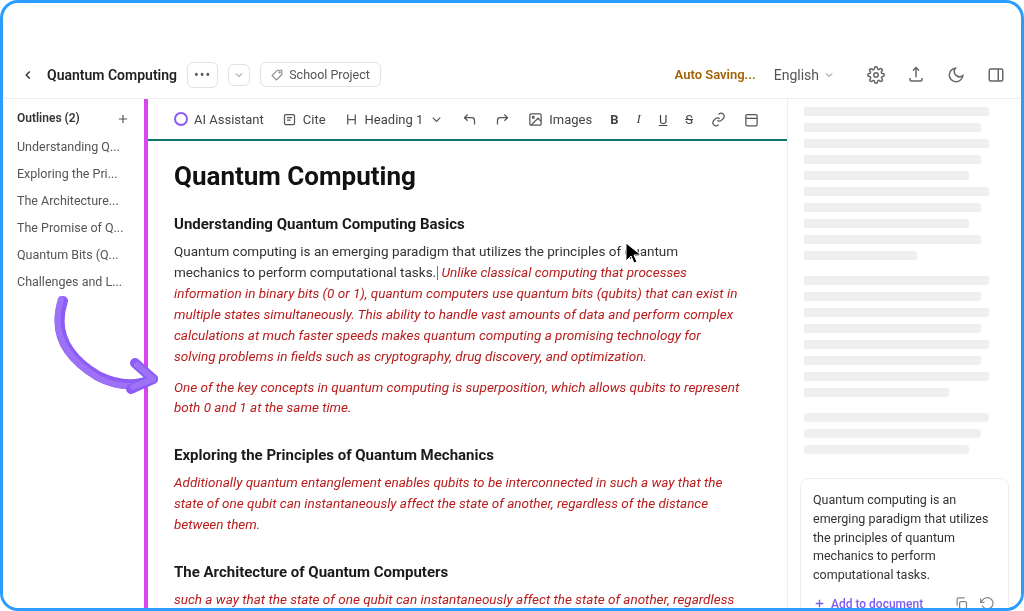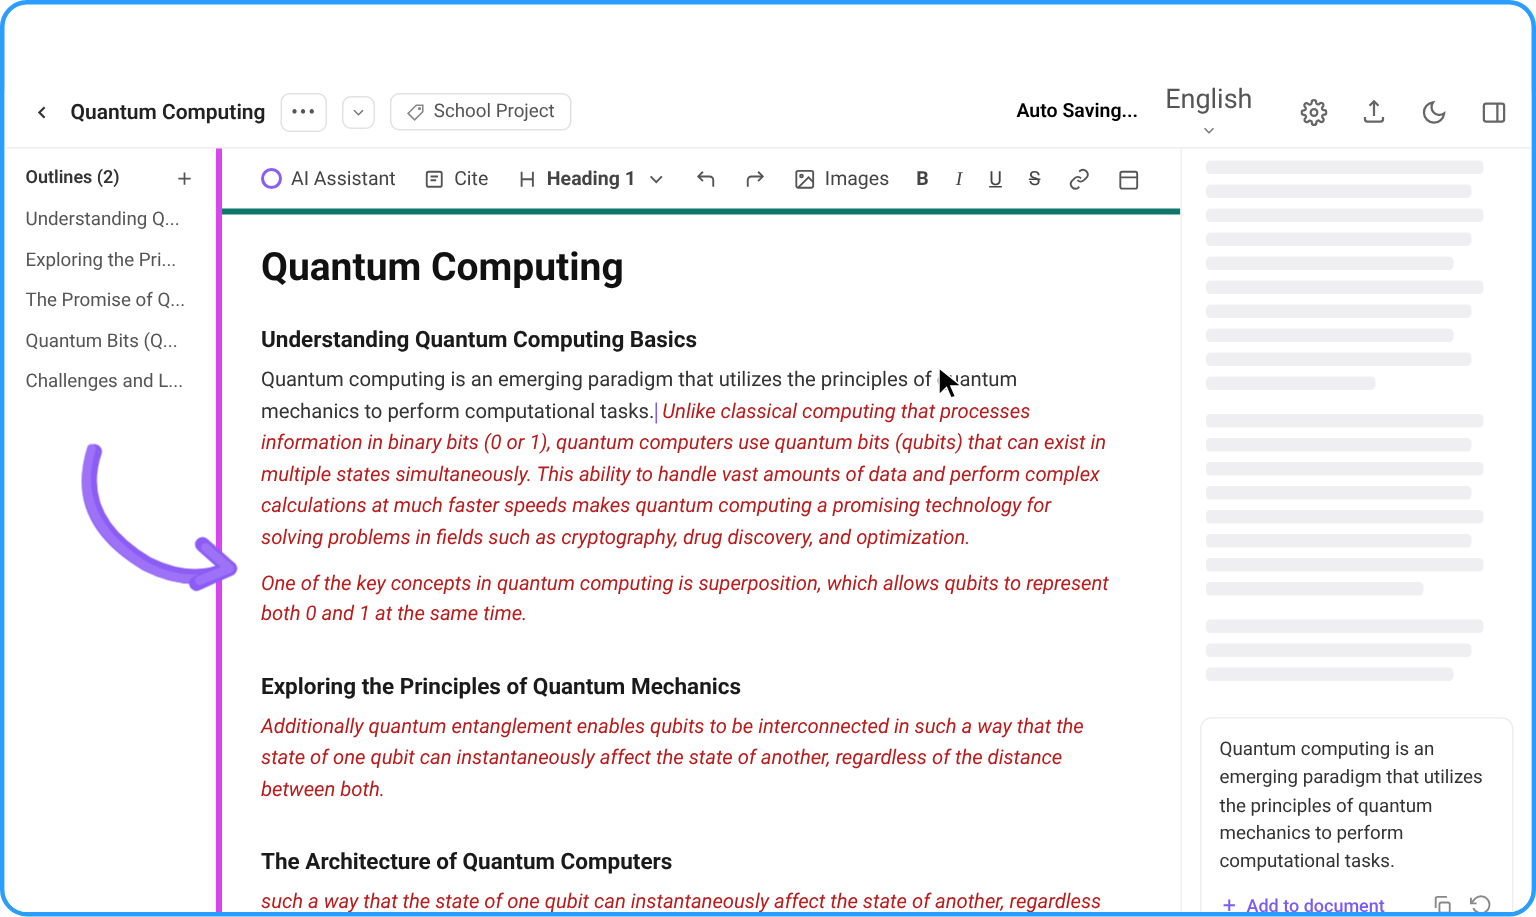--- a/index.html
+++ b/index.html
@@ -33,46 +33,46 @@
       border-bottom: 1px solid #eee;
     }
     .back-icon { width: 18px; height: 18px; display: flex; align-items: center; justify-content: center; color: #333; cursor: pointer; }
     .doc-title { font-size: 14px; font-weight: 600; color: #222; }
     .btn-group { display: flex; align-items: center; gap: 6px; border: 1px solid #e2e2e2; border-radius: 6px; padding: 4px 6px; cursor: pointer; }
     .ellipsis-dots { font-size: 14px; letter-spacing: 1px; color: #555; }
     .chev-down { width: 12px; height: 12px; color: #777; }
     .tag-chip { display: flex; align-items: center; gap: 5px; border: 1px solid #e2e2e2; border-radius: 6px; padding: 4px 10px; font-size: 12.5px; color: #555; cursor: pointer; }
     .tag-chip svg { width: 13px; height: 13px; color: #888; }
     .topbar-spacer { flex: 1; }
-    .auto-saving { font-size: 13px; font-weight: 600; color: #000000; margin-right: 8px; }
-    .lang-select { display: flex; align-items: center; gap: 4px; font-size: 18px; color: #555; cursor: pointer; margin-right: 10px; flex-direction: column; }
+    .auto-saving { font-size: 13px; font-weight: 600; color: #a16207; margin-right: 8px; }
+    .lang-select { display: flex; align-items: center; gap: 4px; font-size: 14px; color: #555; cursor: pointer; margin-right: 10px; }
     .top-icon { width: 18px; height: 18px; color: #666; cursor: pointer; margin-left: 12px; display: flex; align-items: center; justify-content: center; }
     
     .body {
       display: flex;
       height: calc(100% - 48px);
     }
     
     .sidebar {
       width: 145px;
       border-right: 4px solid #d946ef;
       padding: 12px 8px;
       flex-shrink: 0;
     }
     .sidebar-header { display: flex; align-items: center; justify-content: space-between; padding: 0 6px 8px; }
     .sidebar-title { font-size: 12px; font-weight: 600; color: #333; }
     .sidebar-plus { width: 14px; height: 14px; color: #555; cursor: pointer; }
     .outline-item { font-size: 12.5px; color: #555; padding: 6px 6px; white-space: nowrap; overflow: hidden; text-overflow: ellipsis; cursor: pointer; border-radius: 4px; }
     
     .editor-wrap { flex: 1; display: flex; flex-direction: column; overflow: hidden; }
-    .toolbar { display: flex; align-items: center; gap: 18px; padding: 12px 26px; border-bottom: 4px solid #0f766e; font-size: 13px; color: #444; }
+    .toolbar { display: flex; align-items: center; gap: 18px; padding: 12px 26px; border-bottom: 2px solid #0f766e; font-size: 13px; color: #444; }
     .tb-item { display: flex; align-items: center; gap: 6px; cursor: pointer; }
     .tb-item svg, .tb-item .icn { width: 15px; height: 15px; color: #555; }
     .ai-circle { width: 14px; height: 14px; border-radius: 50%; border: 2.5px solid #8b5cf6; }
-    .tb-heading { display: flex; align-items: center; gap: 6px; font-weight: bold; }
+    .tb-heading { display: flex; align-items: center; gap: 6px; }
     .tb-bold { font-weight: 700; }
     .tb-italic { font-style: italic; font-family: Georgia, serif; }
     .tb-underline { text-decoration: underline; }
     .tb-strike { text-decoration: line-through; }
     .editor { flex: 1; overflow-y: auto; padding: 20px 44px 40px 26px; position: relative; }
     .editor h1 { font-size: 26px; font-weight: 700; margin-bottom: 24px; color: #111; }
     .section-h { font-size: 15px; font-weight: 700; margin-top: 28px; margin-bottom: 8px; color: #1a1a1a; }
     .section-h.first { margin-top: 10px; }
     .body-text { font-size: 13.5px; line-height: 1.55; color: #333; }
     .ghost-text { color: #b91c1c; user-select: none; font-style: italic; }
@@ -166,20 +166,21 @@
         <span class="sidebar-title">Outlines (2)</span>
         <span class="sidebar-plus">
           <svg viewBox="0 0 24 24" width="14" height="14" fill="none" stroke="currentColor" stroke-width="2">
               <line x1="12" y1="5" x2="12" y2="19"></line>
               <line x1="5" y1="12" x2="19" y2="12"></line>
             </svg>
         </span>
       </div>
       <div class="outline-item">Understanding Q...</div>
       <div class="outline-item">Exploring the Pri...</div>
+      <div class="outline-item">The Architecture...</div>
       <div class="outline-item">The Promise of Q...</div>
       <div class="outline-item">Quantum Bits (Q...</div>
       <div class="outline-item">Challenges and L...</div>
     </div>
 
     <div class="editor-wrap">
       <div class="toolbar">
         <div class="tb-item">
           <span class="ai-circle"></span>
           <span>AI Assistant</span>
@@ -245,21 +246,21 @@
         <h1>Quantum Computing</h1>
 
         <div class="section-h first">Understanding Quantum Computing Basics</div>
         <div class="body-text">
           <span>Quantum computing is an emerging paradigm that utilizes the principles of quantum mechanics to perform computational tasks.</span><span class="cursor-caret"></span>
           <span class="ghost-text"> Unlike classical computing that processes information in binary bits (0 or 1), quantum computers use quantum bits (qubits) that can exist in multiple states simultaneously. This ability to handle vast amounts of data and perform complex calculations at much faster speeds makes quantum computing a promising technology for solving problems in fields such as cryptography, drug discovery, and optimization.</span>
         </div>
         <div class="body-text ghost-text" style="margin-top:10px;">One of the key concepts in quantum computing is superposition, which allows qubits to represent both 0 and 1 at the same time.</div>
 
         <div class="section-h">Exploring the Principles of Quantum Mechanics</div>
-        <div class="body-text ghost-text">Additionally quantum entanglement enables qubits to be interconnected in such a way that the state of one qubit can instantaneously affect the state of another, regardless of the distance between both.</div>
+        <div class="body-text ghost-text">Additionally quantum entanglement enables qubits to be interconnected in such a way that the state of one qubit can instantaneously affect the state of another, regardless of the distance between them.</div>
 
         <div class="section-h">The Architecture of Quantum Computers</div>
         <div class="body-text ghost-text">such a way that the state of one qubit can instantaneously affect the state of another, regardless of the distance between them.</div>
 
         <svg class="mouse-cursor" viewBox="0 0 20 26">
           <path d="M2 2 L2 20 L7 15 L10 22 L13 21 L10 14 L17 14 Z" fill="#000" stroke="#fff" stroke-width="1"></path>
         </svg>
       </div>
     </div>
 

